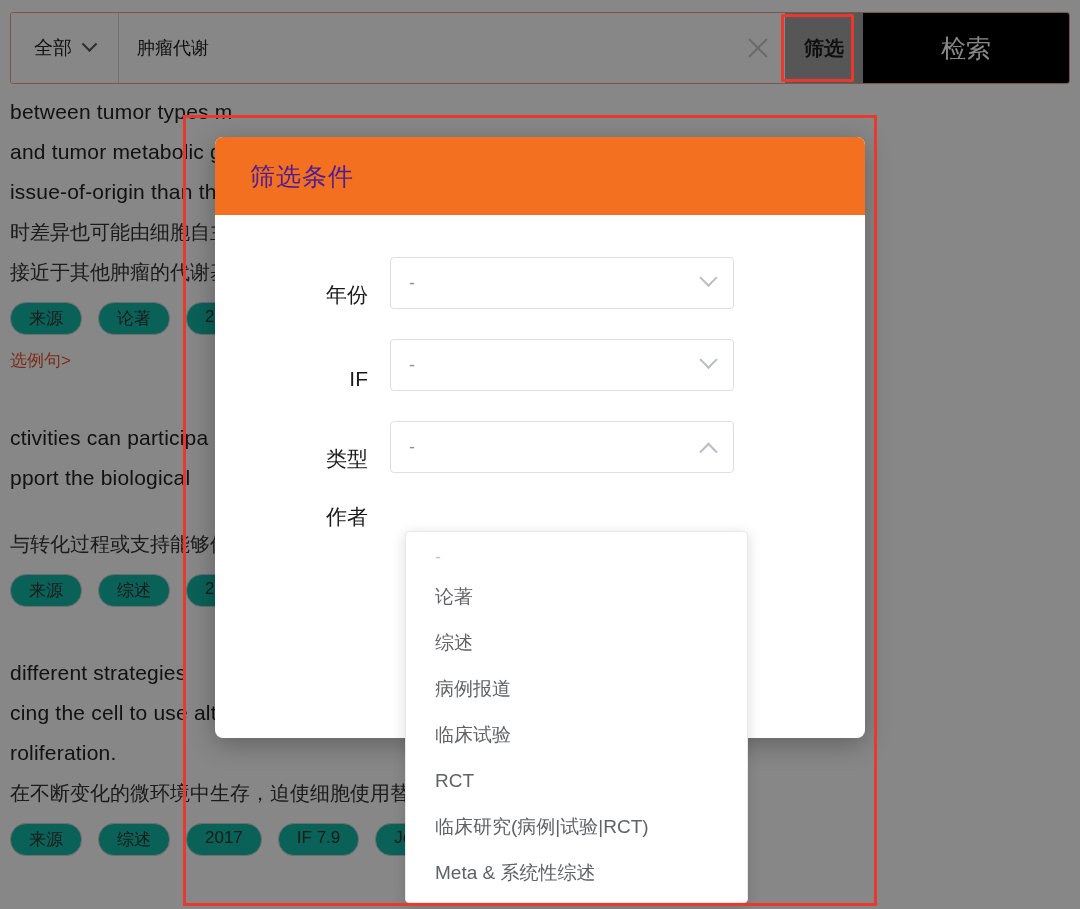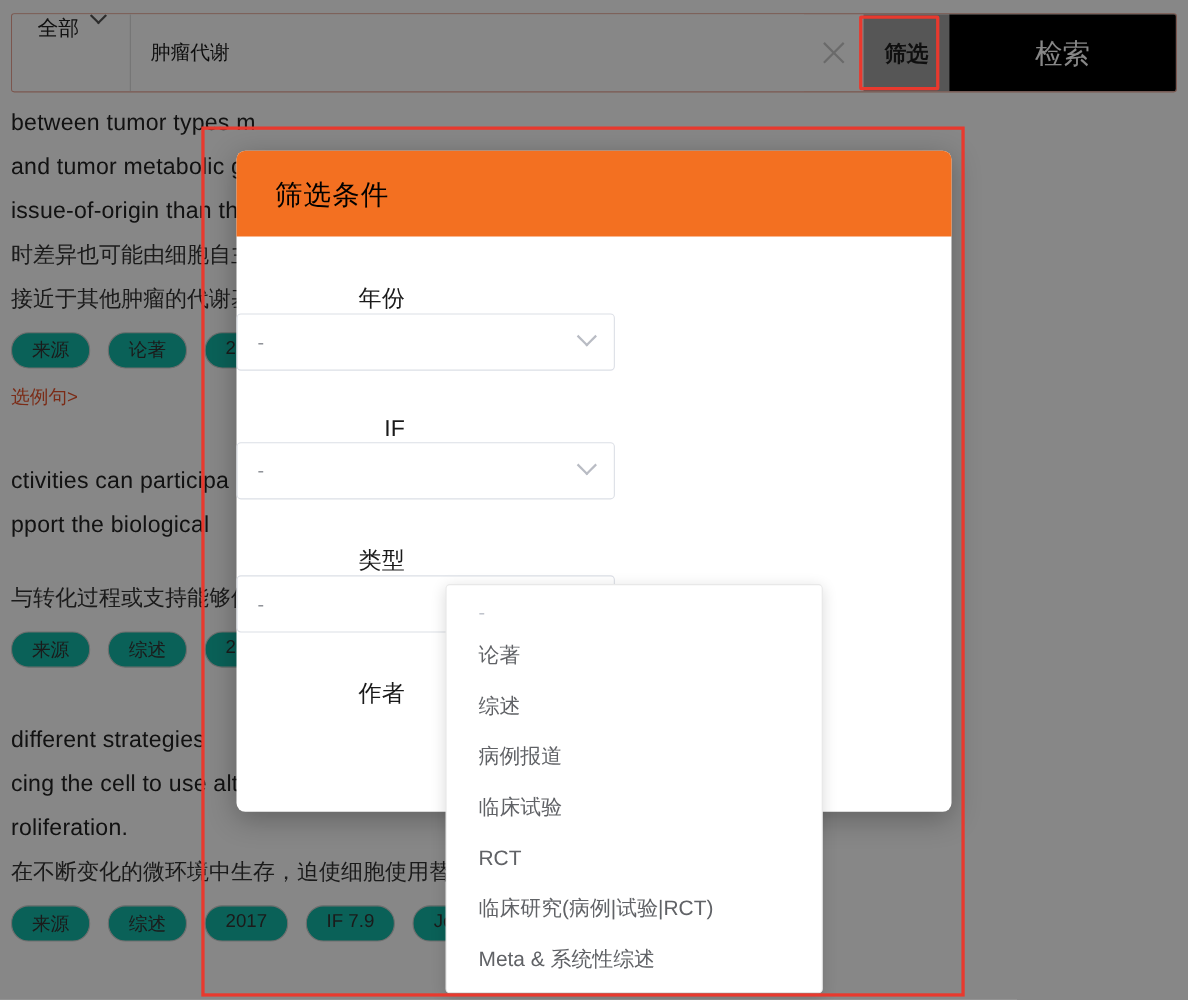--- a/index.html
+++ b/index.html
@@ -31,20 +31,21 @@
     background: #ffffff;
     border: 1px solid #e8a393;
     border-radius: 3px;
     overflow: hidden;
     z-index: 5;
   }
 
   .scope-select {
     width: 108px;
     display: flex;
+    align-items: center;
     justify-content: center;
     gap: 12px;
     font-size: 19px;
     color: #222;
     border-right: 1px solid #d9d9d9;
     cursor: pointer;
     background: #fff;
   }
   .scope-select .chev {
     display: inline-block;
@@ -199,35 +200,34 @@
   .modal-header {
     height: 78px;
     background: #f37021;
     border-radius: 8px 8px 0 0;
     display: flex;
     align-items: center;
     padding-left: 35px;
   }
   .modal-title {
     font-size: 25px;
-    color: #000000;
+    color: #4c1d95;
     letter-spacing: 1px;
   }
 
   .modal-body {
     padding: 42px 0 0 0;
     position: relative;
   }
 
   .form-row {
     display: flex;
-    align-items: flex-start;
-    margin-bottom: 41px;
+    align-items: flex-end;
+    margin-bottom: 30px;
     position: relative;
-    flex-direction: column;
   }
   .form-label {
     width: 175px;
     text-align: right;
     padding-right: 22px;
     font-size: 21px;
     color: #1a1a1a;
   }
 
   .select-box {

